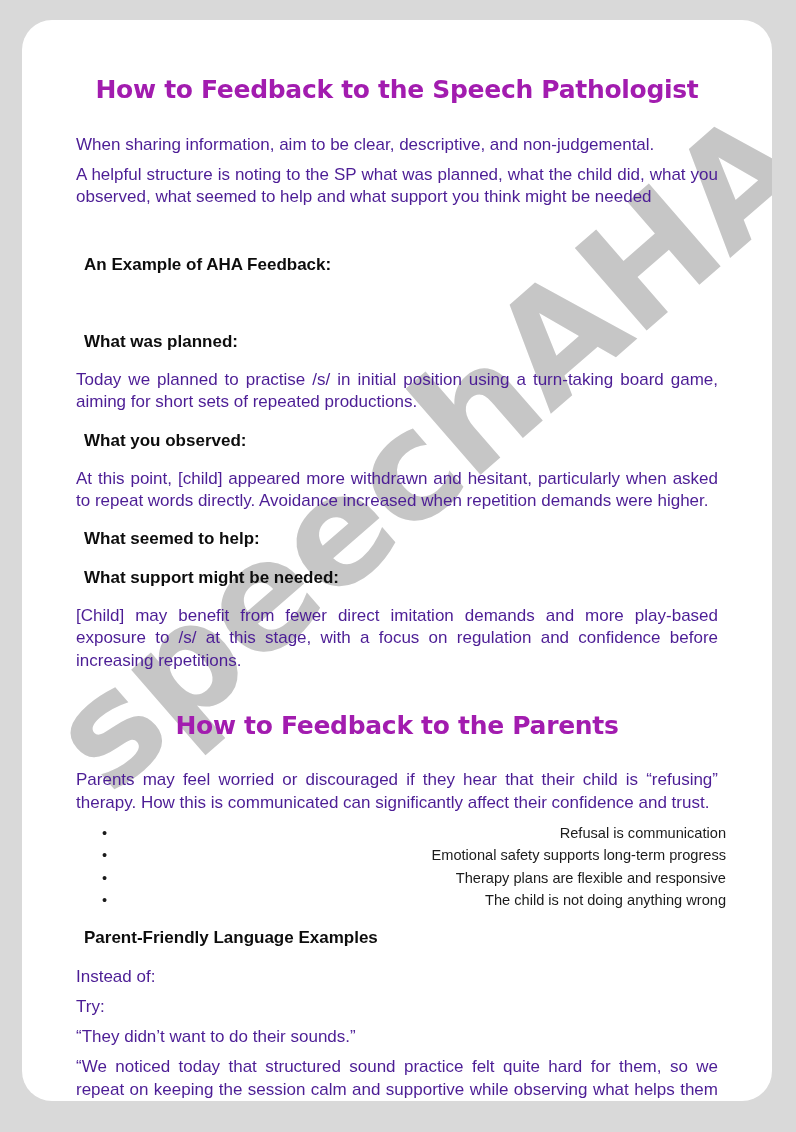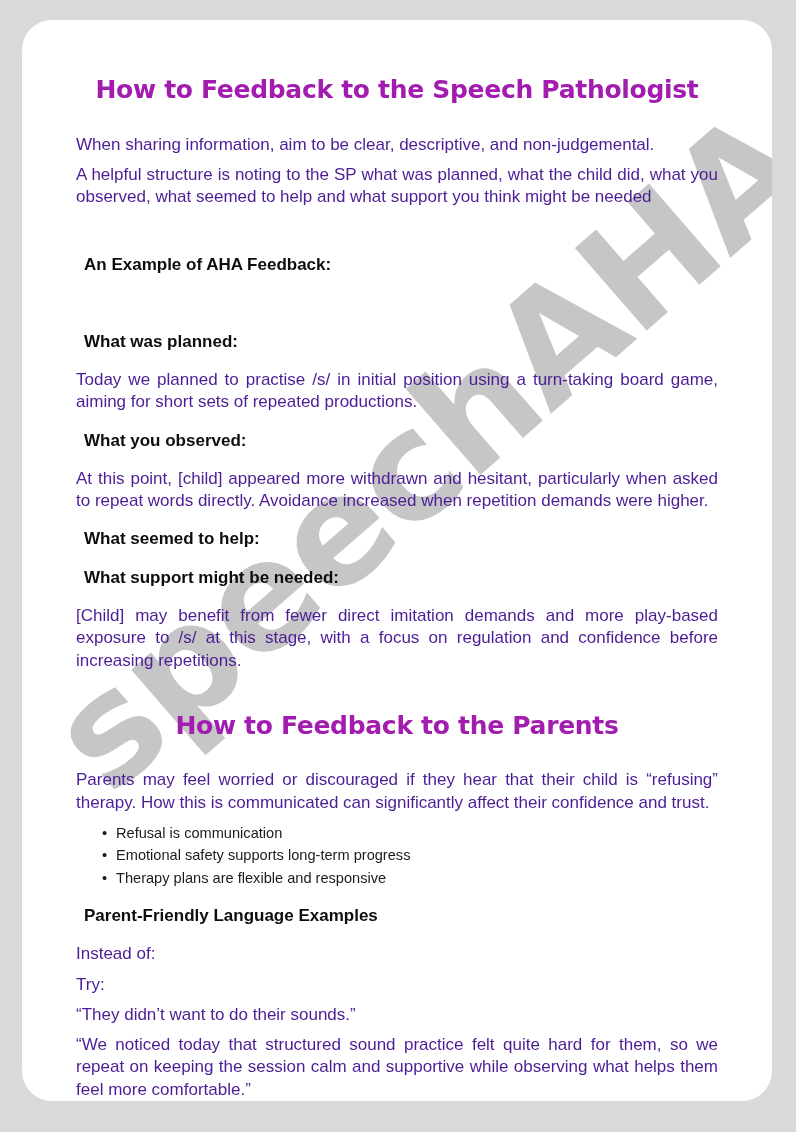--- a/index.html
+++ b/index.html
@@ -100,20 +100,21 @@
     color: #0d0d0d;
     margin: 16px;
   }
 
   .spacer-22 { height: 22px; }
 
   ul.bullets {
     margin: 0;
     padding: 0 0 0 34px;
     list-style: none;
+    text-align: right;
   }
   ul.bullets li {
     position: relative;
     font-size: 14.6px;
     line-height: 22.3px;
     color: #1b1b1b;
     padding-left: 14px;
   }
   ul.bullets li::before {
     content: "\2022";
@@ -166,20 +167,21 @@
 
       <div class="spacer-22"></div>
 
       <p class="body-text">Parents may feel worried or discouraged if they hear that their child is “refusing” therapy. How this is communicated can significantly affect their confidence and trust.</p>
 
 
       <ul class="bullets">
         <li>Refusal is communication</li>
         <li>Emotional safety supports long-term progress</li>
         <li>Therapy plans are flexible and responsive</li>
+        <li>The child is not doing anything wrong</li>
       </ul>
 
       <p class="bold-head">Parent-Friendly Language Examples</p>
 
       <p class="body-text nojust">Instead of:</p>
       <p class="body-text nojust">Try:</p>
 
       <p class="body-text nojust">“They didn’t want to do their sounds.”</p>
       <p class="body-text">“We noticed today that structured sound practice felt quite hard for them, so we repeat on keeping the session calm and supportive while observing what helps them feel more comfortable.”</p>
 

